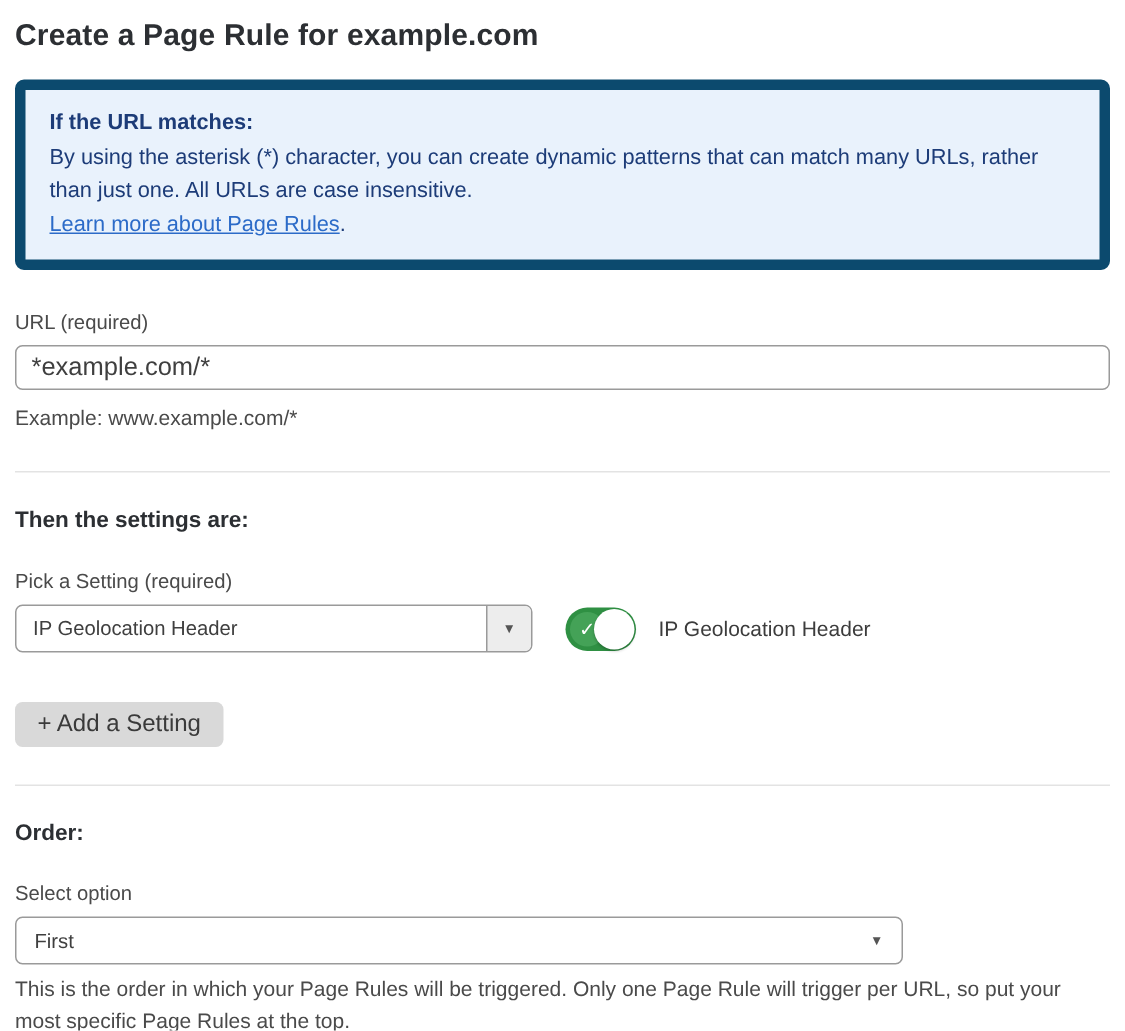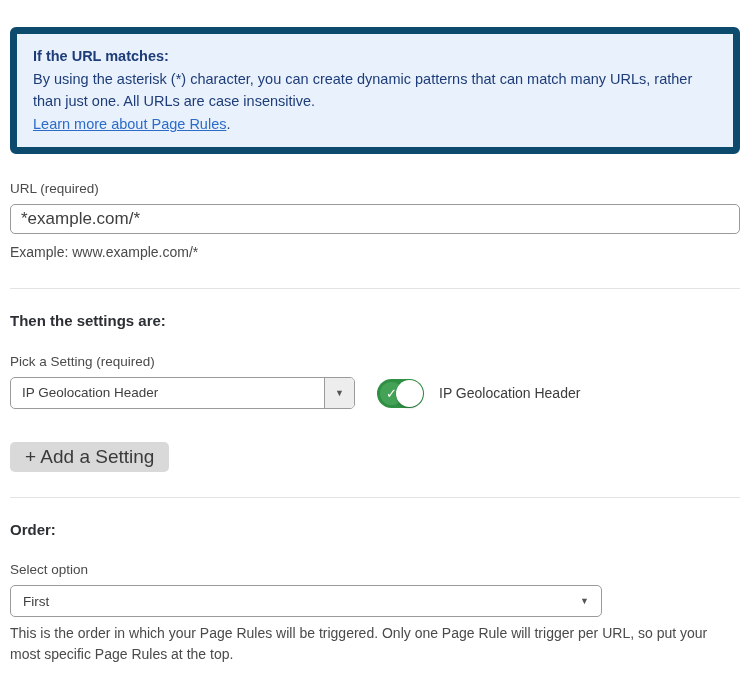--- a/index.html
+++ b/index.html
@@ -159,21 +159,21 @@
   .toggle-text {
     margin-left: 15px;
     font-size: 14px;
     color: #3c3c3c;
   }
 
   .btn {
     border: none;
     border-radius: 5px;
     font-family: "Liberation Sans", sans-serif;
-    font-size: 19px;
+    font-size: 16px;
     height: 30px;
     padding: 0 15px;
     cursor: pointer;
   }
   .btn-gray {
     background: #d9d9d9;
     color: #3a3a3a;
   }
   .add-setting-btn { margin-top: 33px; display: inline-block; }
 
@@ -195,20 +195,21 @@
     font-size: 13.5px;
     color: #3f3f3f;
   }
   .order-helper { margin-top: 6px; width: 730px; }
 </style>
 </head>
 <body>
 
 <div class="container">
 
+  <h1 class="page-title">Create a Page Rule for example.com</h1>
 
   <div class="info-box">
     <div class="info-heading">If the URL matches:</div>
     <div class="info-body">By using the asterisk (*) character, you can create dynamic patterns that can match many URLs, rather than just one. All URLs are case insensitive.</div>
     <div class="info-link-line"><a class="info-link">Learn more about Page Rules</a><span>.</span></div>
   </div>
 
   <label class="field-label url-label">URL (required)</label>
   <input type="text" class="text-input" value="*example.com/*" style="">
   <div class="helper-text url-helper">Example: www.example.com/*</div>

